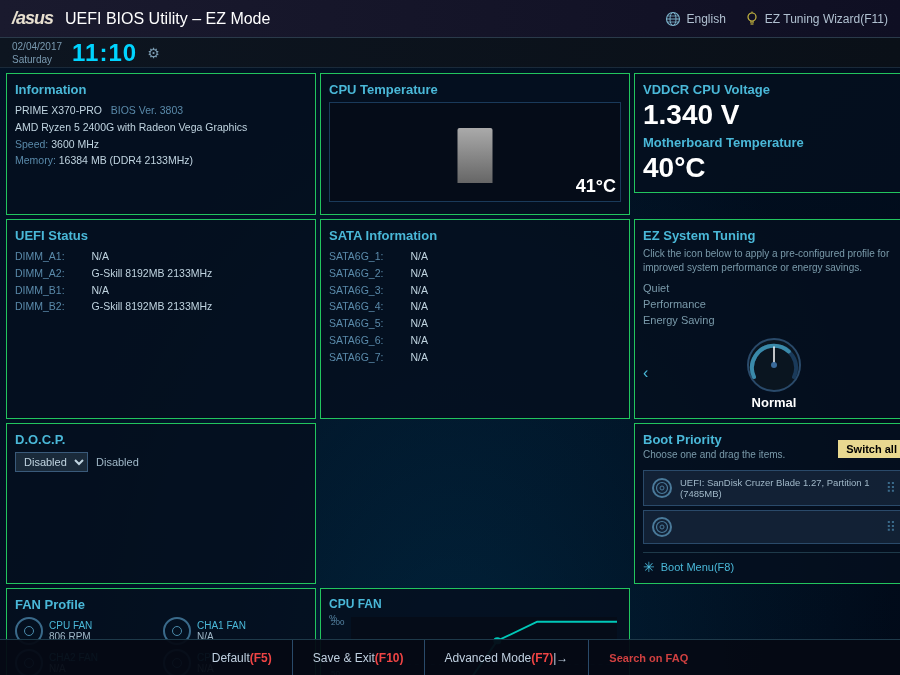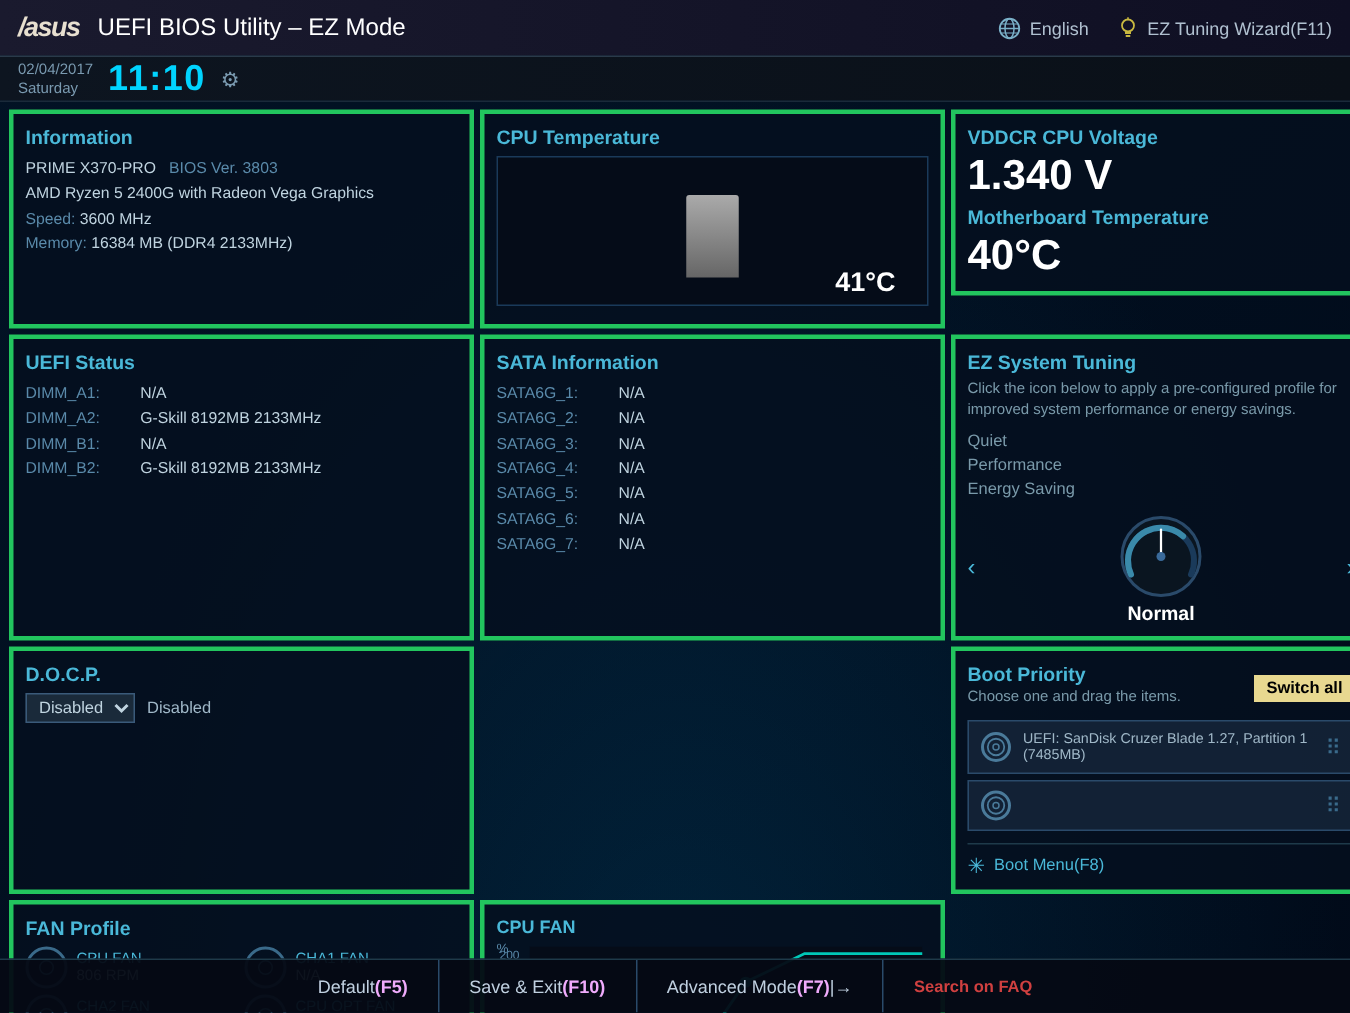--- a/index.html
+++ b/index.html
@@ -88,21 +88,21 @@
     }
     .gear-icon {
       color: #7a9ab0;
       font-size: 14px;
       cursor: pointer;
     }
 
     
     .panel {
       background: rgba(5, 15, 30, 0.85);
-      border: 3px solid #22c55e;
+      border: 1px solid #22c55e;
       padding: 8px;
       position: relative;
     }
     .panel-title {
       color: #4ab8d8;
       font-size: 13px;
       font-weight: bold;
       margin-bottom: 5px;
     }
     .panel-content {
@@ -328,21 +328,21 @@
       border-right: 1px solid #2a4a6a;
       cursor: pointer;
       height: 100%;
       display: flex;
       align-items: center;
     }
     .footer-btn:last-child {
       border-right: none;
     }
     .footer-btn .key {
-      color: #f0abfc;
+      color: #ef4444;
       font-weight: bold;
       text-align: right;
     }
     .footer-btn.rog {
       color: #e03030;
       font-size: 11px;
     }
 
     
     .top-area {
@@ -433,21 +433,21 @@
       <span class="label-key">Memory:</span>
       <span class="label-val">16384 MB (DDR4 2133MHz)</span>
     </div>
   </div>
 
   <div class="panel">
     <div class="panel-title">CPU Temperature</div>
     <div style="position:relative;height:100px;background:#050c18;border:1px solid #1a3a5a;margin:4px 0;">
 
       <div style="position:absolute;bottom:18px;left:50%;transform:translateX(-50%);width:35px;height:55px;background:linear-gradient(180deg,#aaa 0%,#666 100%);border-radius:2px 2px 0 0;"></div>
-      <div style="position:absolute;bottom:4px;right:21px;color:#fff;font-size:18px;font-weight:bold;">41°C</div>
+      <div style="position:absolute;bottom:4px;right:4px;color:#fff;font-size:18px;font-weight:bold;">41°C</div>
     </div>
   </div>
 
   <div style="display:flex;flex-direction:column;gap:4px;">
 
     <div class="panel">
       <div class="voltage-title">VDDCR CPU Voltage</div>
       <div class="voltage-value">1.340 V</div>
       <div class="mb-temp-title">Motherboard Temperature</div>
       <div class="mb-temp-value">40°C</div>

